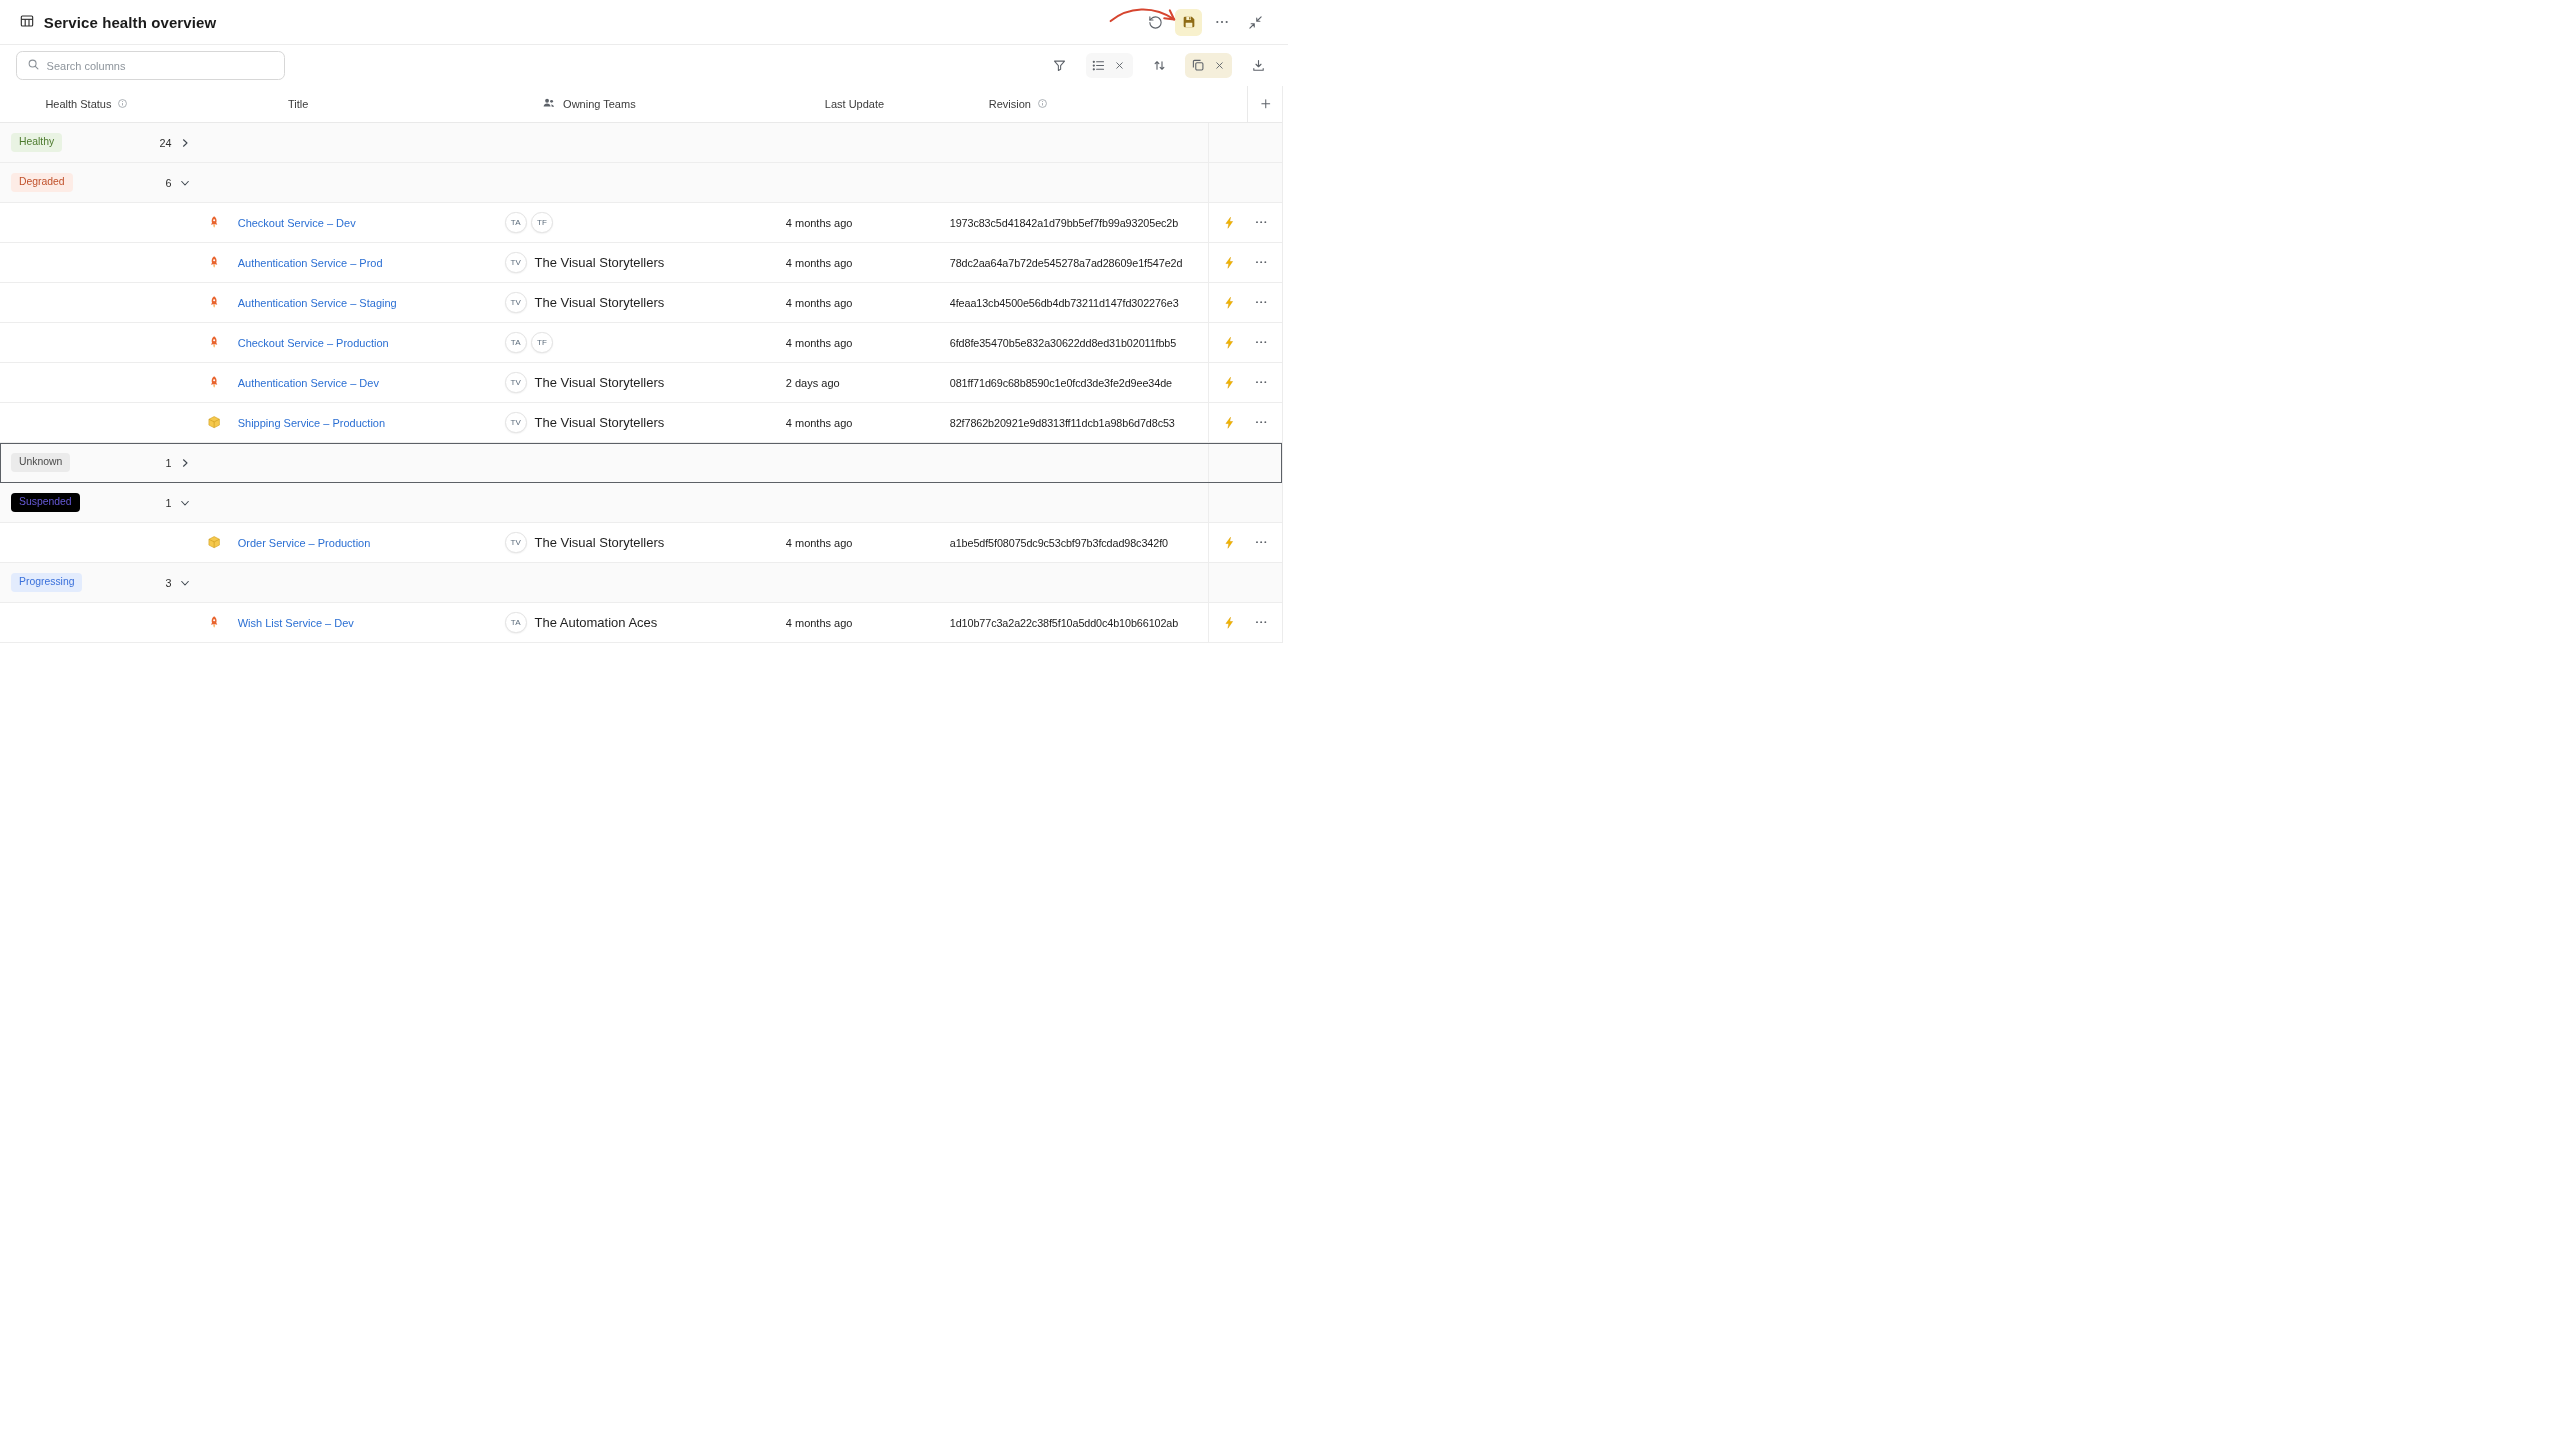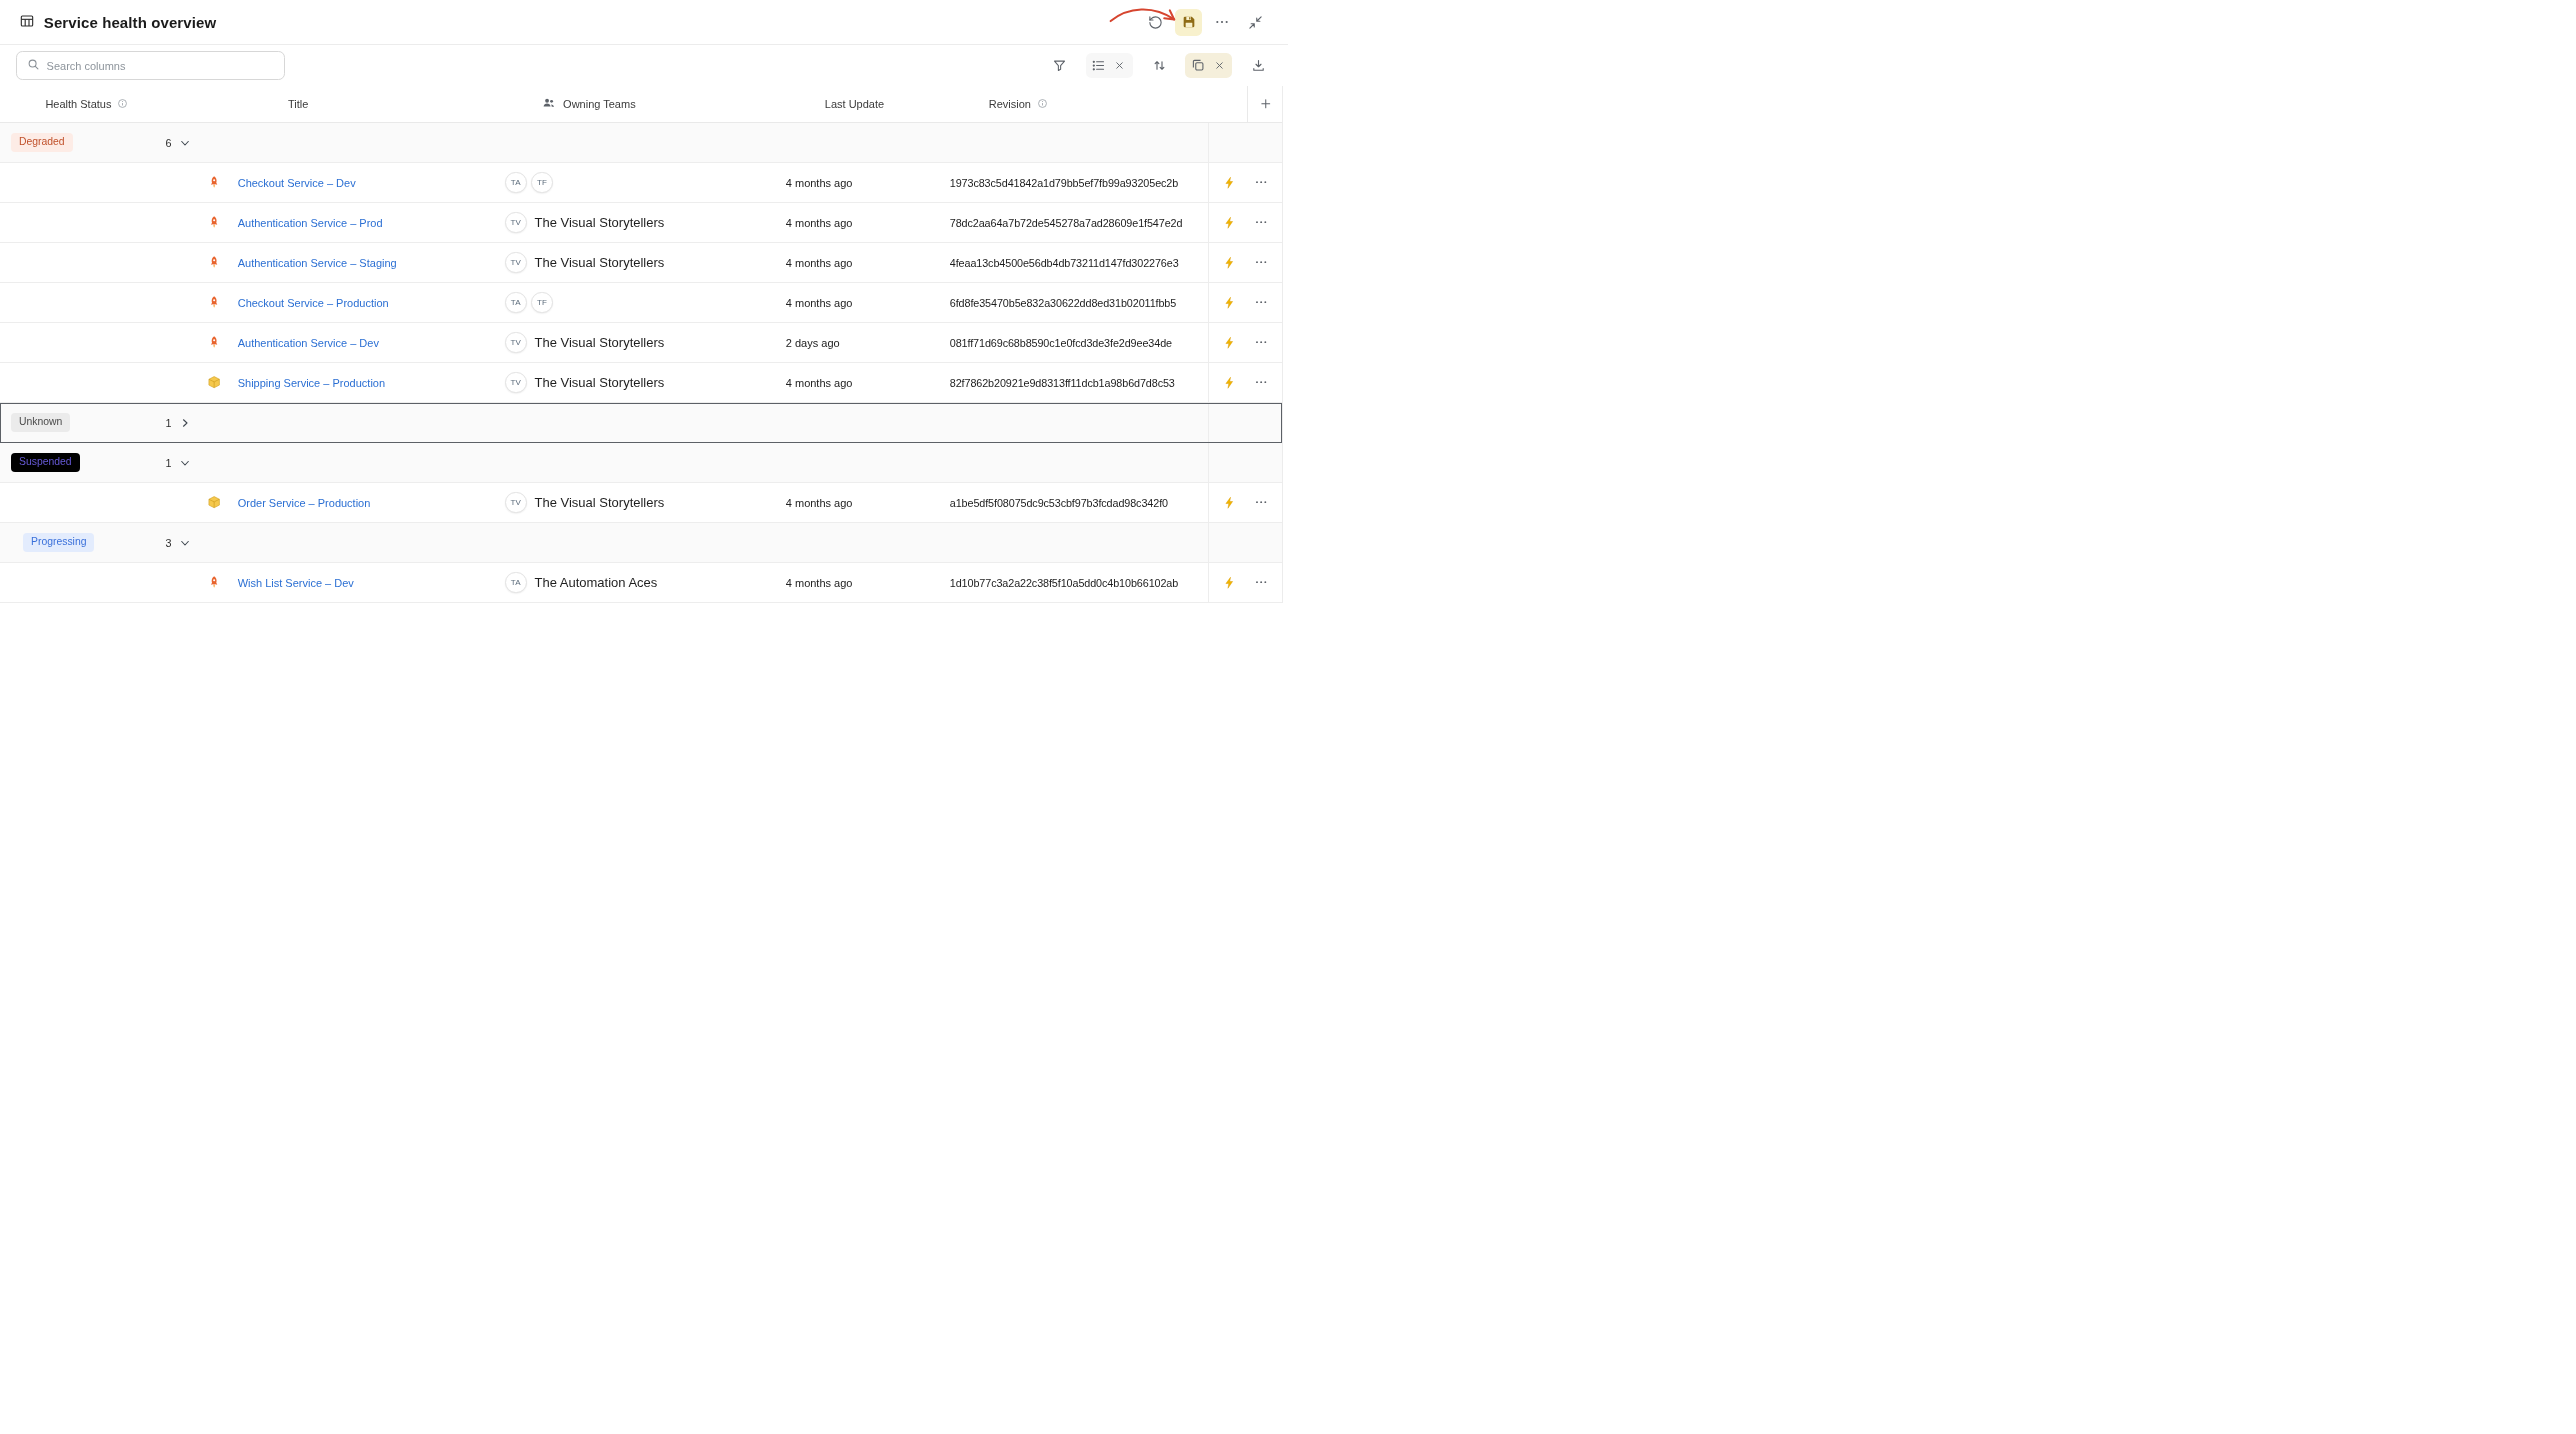--- a/index.html
+++ b/index.html
@@ -232,20 +232,36 @@
       <div class="th c-actions">
         <svg viewBox="0 0 24 24" width="13.5" height="13.5" stroke="#5d6269" stroke-width="1.8" stroke-linecap="round">
           <line x1="12" y1="5" x2="12" y2="19"></line>
             <line x1="5" y1="12" x2="19" y2="12"></line>
         </svg>
       </div>
     </div>
     <div class="tbody">
         <div class="row group-row grid-cols">
     <div class="cell c-health">
+      <span class="badge" style="background: rgb(233, 243, 227); color: rgb(76, 122, 45);">Healthy</span>
+      <span class="count">24</span>
+      <span class="chev">
+        <svg viewBox="0 0 24 24" width="12" height="12" fill="none" stroke="#3f4750" stroke-width="2.2" stroke-linecap="round" stroke-linejoin="round">
+          <polyline points="9 5.5 16 12 9 18.5"></polyline>
+        </svg>
+      </span>
+    </div>
+    <div class="cell c-title"></div>
+    <div class="cell c-teams"></div>
+    <div class="cell c-update"></div>
+    <div class="cell c-rev"></div>
+    <div class="cell c-actions"></div>
+  </div>
+        <div class="row group-row grid-cols">
+    <div class="cell c-health">
       <span class="badge" style="background: rgb(253, 236, 230); color: rgb(192, 81, 43);">Degraded</span>
       <span class="count">6</span>
       <span class="chev down">
         <svg viewBox="0 0 24 24" width="12" height="12" fill="none" stroke="#3f4750" stroke-width="2.2" stroke-linecap="round" stroke-linejoin="round">
           <polyline points="9 5.5 16 12 9 18.5"></polyline>
         </svg>
       </span>
     </div>
     <div class="cell c-title"></div>
     <div class="cell c-teams"></div>
@@ -560,21 +576,21 @@
         <svg viewBox="0 0 24 24" width="14.3" height="14.3" fill="#5d6269">
           <circle cx="5" cy="12" r="1.6"></circle>
                 <circle cx="12" cy="12" r="1.6"></circle>
                 <circle cx="19" cy="12" r="1.6"></circle>
         </svg>
       </span>
     </div>
   </div>
         <div class="row group-row grid-cols">
     <div class="cell c-health">
-      <span class="badge" style="background: rgb(227, 236, 253); color: rgb(58, 112, 218); margin-left: 12px;">Progressing</span>
+      <span class="badge" style="background: rgb(227, 236, 253); color: rgb(58, 112, 218);">Progressing</span>
       <span class="count">3</span>
       <span class="chev down">
         <svg viewBox="0 0 24 24" width="12" height="12" fill="none" stroke="#3f4750" stroke-width="2.2" stroke-linecap="round" stroke-linejoin="round">
           <polyline points="9 5.5 16 12 9 18.5"></polyline>
         </svg>
       </span>
     </div>
     <div class="cell c-title"></div>
     <div class="cell c-teams"></div>
     <div class="cell c-update"></div>

